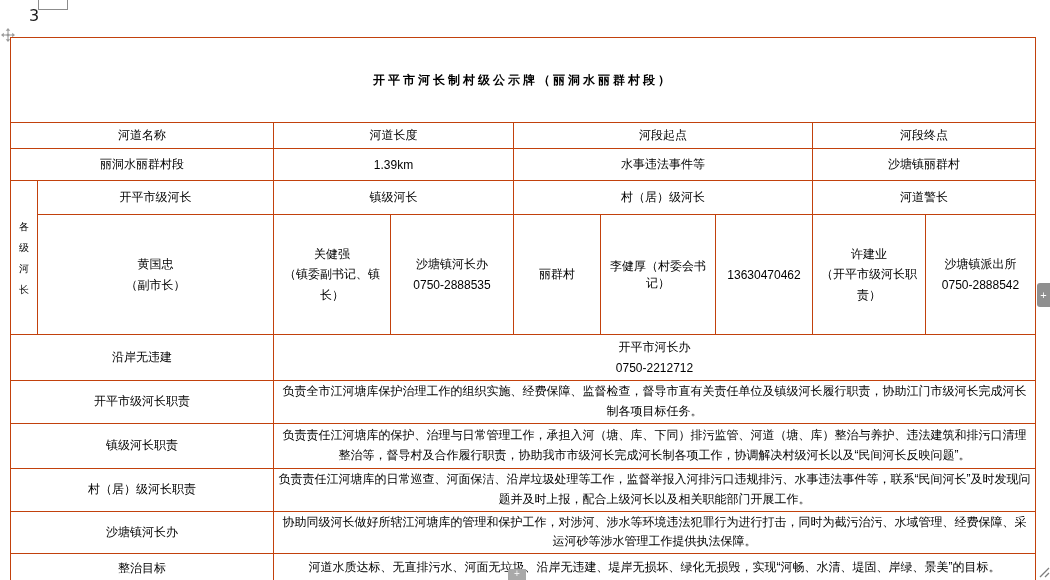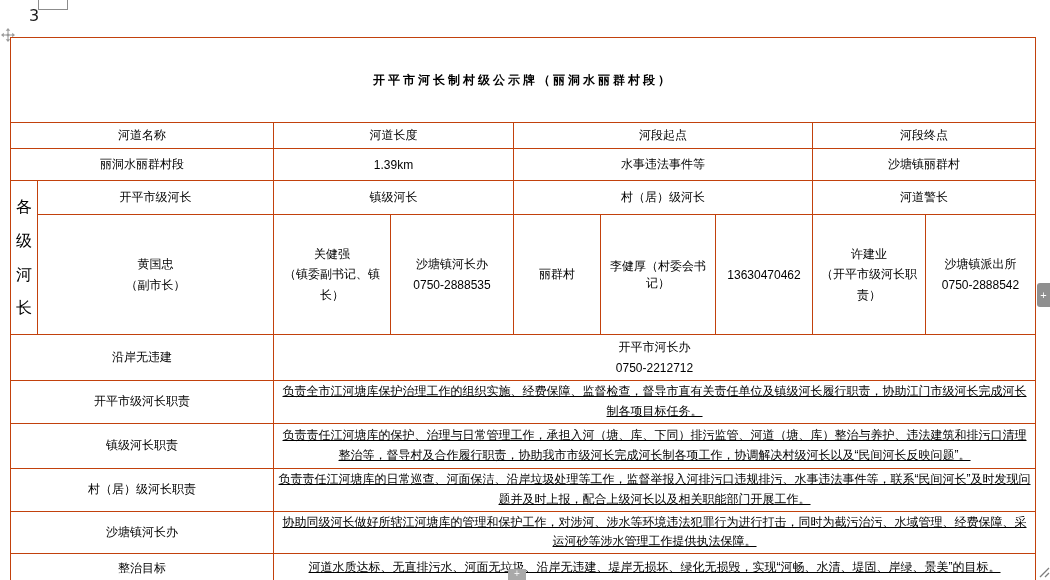--- a/index.html
+++ b/index.html
@@ -12,22 +12,22 @@
   .move-handle{position:absolute;left:1px;top:28px;width:14px;height:14px;cursor:move;}
   .main-table{position:absolute;left:10px;top:37px;width:1025px;border-collapse:collapse;
               table-layout:fixed;}
   .main-table td{border:1px solid #c2410c;text-align:center;vertical-align:middle;
                  font-size:12px;padding:1px 4px;overflow:hidden;}
   .title-cell{font-size:16px;font-weight:bold;letter-spacing:3px;}
   .hdr{font-size:12px;}
   .val{font-size:12px;margin-left:23px;}
   .name-line{display:block;line-height:1.7;}
   .side-label{width:1em;display:inline-block;word-break:break-all;line-height:2.1;
-              font-size:16px;font-family:Liberation Serif, serif;}
-  .duty-text{text-align:left;font-size:11.5px;line-height:1.65;padding:3px 8px;text-decoration:underline;}
+              font-size:10px;font-family:Liberation Serif, serif;}
+  .duty-text{text-align:left;font-size:11.5px;line-height:1.65;padding:3px 8px;}
   .phone-block span{display:block;line-height:1.7;text-align:center;}
   .right-marker{position:absolute;left:1037px;top:283px;width:13px;height:24px;
                 background:#8f8f8f;color:#fff;font-size:11px;line-height:24px;
                 text-align:center;border-radius:3px 0 0 3px;}
   .bottom-square{position:absolute;left:508px;top:569px;width:18px;height:11px;
                  background:#a9a9a9;color:#f2f2f2;font-size:10px;line-height:10px;
                  text-align:center;}
   .corner-resize{position:absolute;left:1039px;top:564px;width:11px;height:11px;}
 </style>
 </head>

